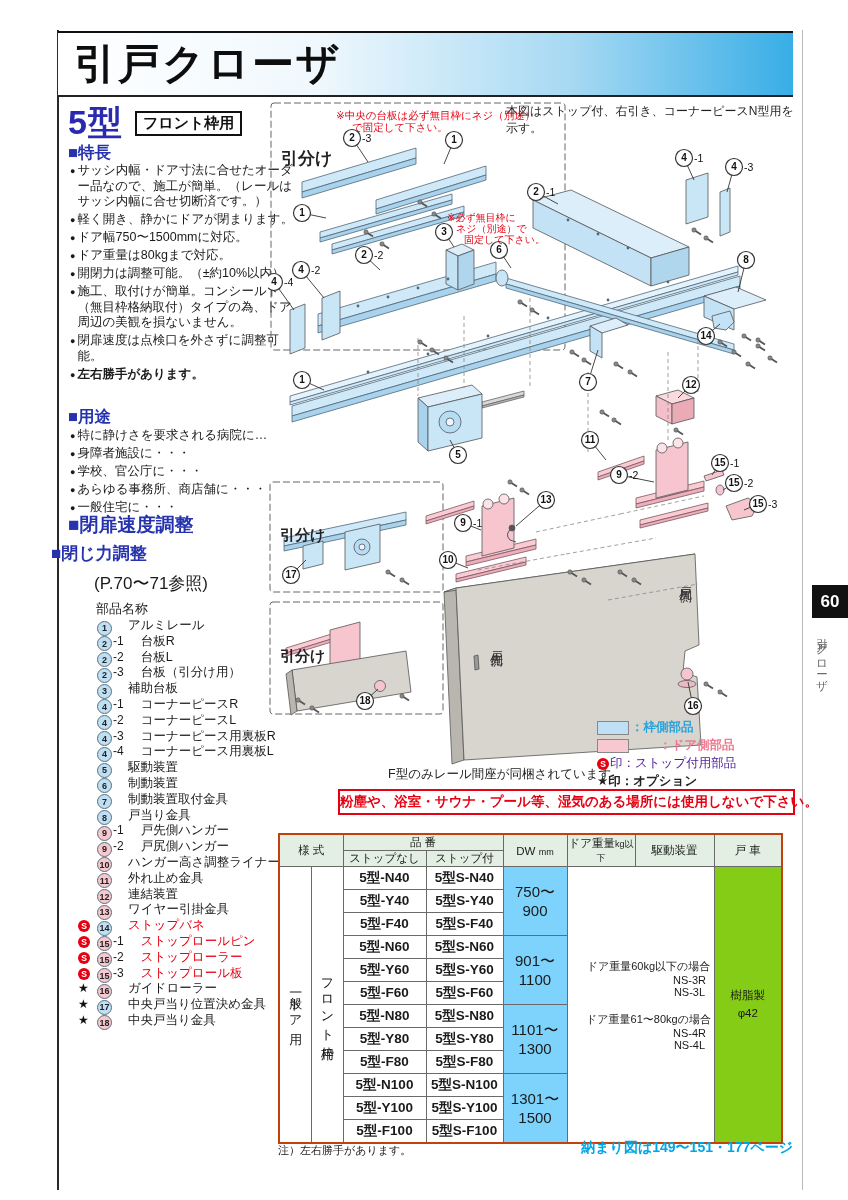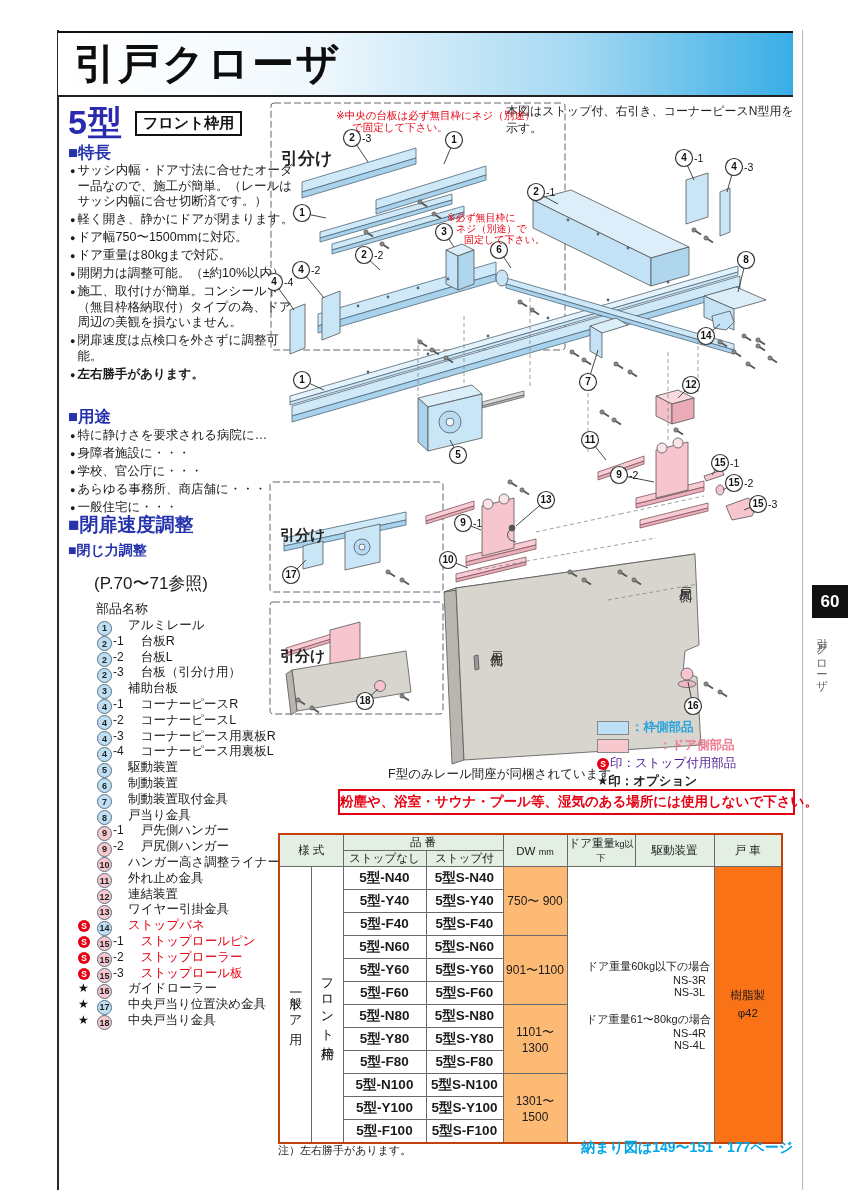--- a/index.html
+++ b/index.html
@@ -14,21 +14,21 @@
         border-top:2px solid #111;border-bottom:2px solid #222;}
   .title{left:74px;top:36px;font-size:42px;font-weight:900;letter-spacing:2px;color:#0d0d0d;}
   
   .model-row{left:68px;top:100px;display:flex;align-items:center;}
   .model-name{font-size:34px;font-weight:900;color:#2a2ab0;letter-spacing:1px;}
   .model-badge{margin-left:12px;border:2.5px solid #111;padding:1px 6px;font-size:15px;font-weight:700;color:#111;}
   .h-blue{color:#2633ad;font-weight:700;}
   .h-features{left:68px;top:142px;font-size:16.5px;}
   .h-uses{left:68px;top:406px;font-size:16.5px;}
   .h-speed{left:68px;top:512px;font-size:19px;}
-  .h-force{left:68px;top:542px;font-size:14px;}
+  .h-force{left:51px;top:542px;font-size:17px;}
   .force-note{left:94px;top:572px;font-size:17px;}
   .bullets{width:226px;font-size:12.5px;line-height:1.24;}
   .bullets-features{left:70px;top:163px;}
   .bullets-uses{left:70px;top:428px;}
   .bullet{display:flex;margin-bottom:2.5px;}
   .bullet .dot{font-size:9px;padding-top:3px;margin-right:2px;flex:0 0 auto;}
   .bullet.bold .btxt{font-weight:700;}
   .parts-head{left:96px;top:600px;font-size:13px;}
   .parts{left:80px;top:617px;font-size:12.5px;}
   .prow{position:relative;height:15.8px;padding-left:17px;white-space:nowrap;}
@@ -73,27 +73,27 @@
   
   .warning{left:338px;top:789px;width:453px;height:22px;border:2px solid #e60012;color:#e60012;
            font-size:13.5px;font-weight:700;line-height:22px;text-align:center;white-space:nowrap;}
   
   .tblwrap{left:278px;top:833px;}
   table.spec{border-collapse:collapse;table-layout:fixed;font-family:inherit;}
   table.spec th,table.spec td{border:1px solid #6a6a6a;padding:0;text-align:center;vertical-align:middle;overflow:hidden;}
   table.spec{border:2px solid #c2410c;}
   table.spec th{background:#e2efe2;font-weight:400;font-size:11.5px;height:15px;}
   td.model{font-size:13.5px;font-weight:700;height:22px;background:#fff;}
-  td.dw{font-size:12px;background:#fdba74;}
+  td.dw{font-size:15px;background:#7dd3fc;}
   td.vcell{writing-mode:vertical-rl;letter-spacing:2px;font-size:13px;background:#fff;}
   td.drive{font-size:11px;background:#fff;text-align:left;}
   td.drive .drv-label{padding-left:16px;}
   td.drive .drv-model{padding-left:98px;}
   td.drive .gap{height:14px;}
-  td.roller{font-size:11.5px;background:#f97316;line-height:1.5;}
+  td.roller{font-size:11.5px;background:#84cc16;line-height:1.5;}
   .small-unit{font-size:9px;}
   
   .foot-note{left:278px;top:1143px;font-size:11px;color:#222;}
   .foot-ref{left:490px;top:1139px;width:303px;text-align:right;font-size:14px;font-weight:700;color:#00a7e5;}
   
   .tab60{left:812px;top:585px;width:36px;height:33px;background:#111;color:#fff;font-size:17px;font-weight:700;
          display:flex;align-items:center;justify-content:center;}
   .tabtxt{left:814px;top:630px;writing-mode:vertical-rl;font-size:11.5px;letter-spacing:3px;color:#666;}
 </style>
 </head>

